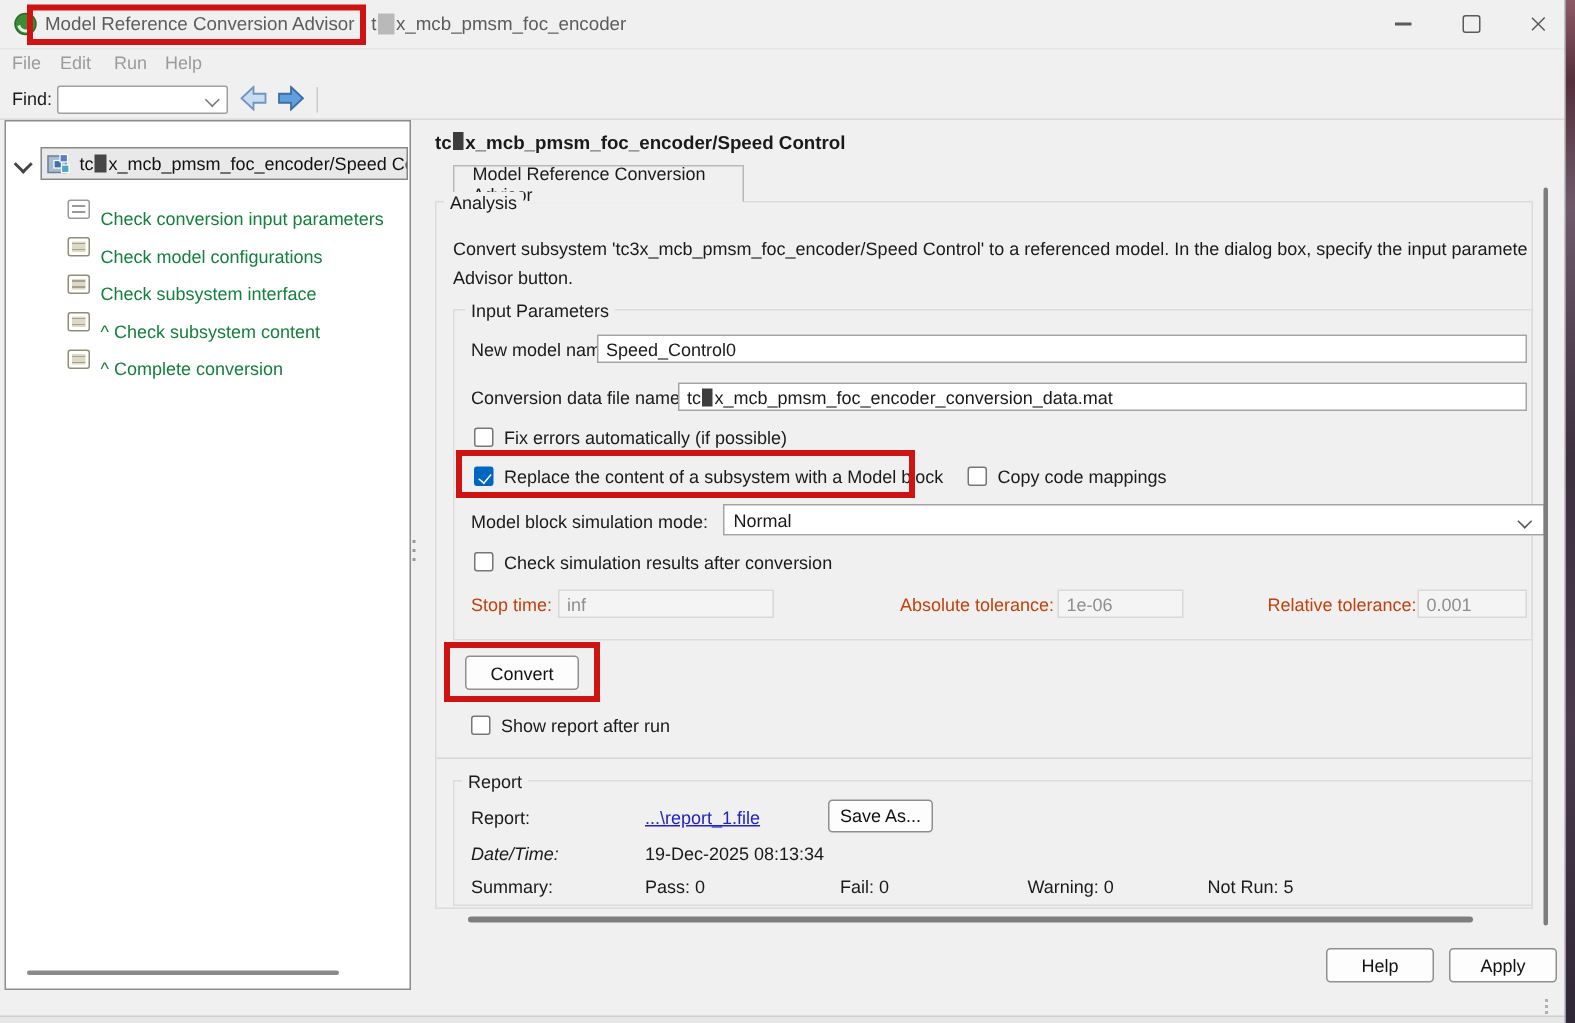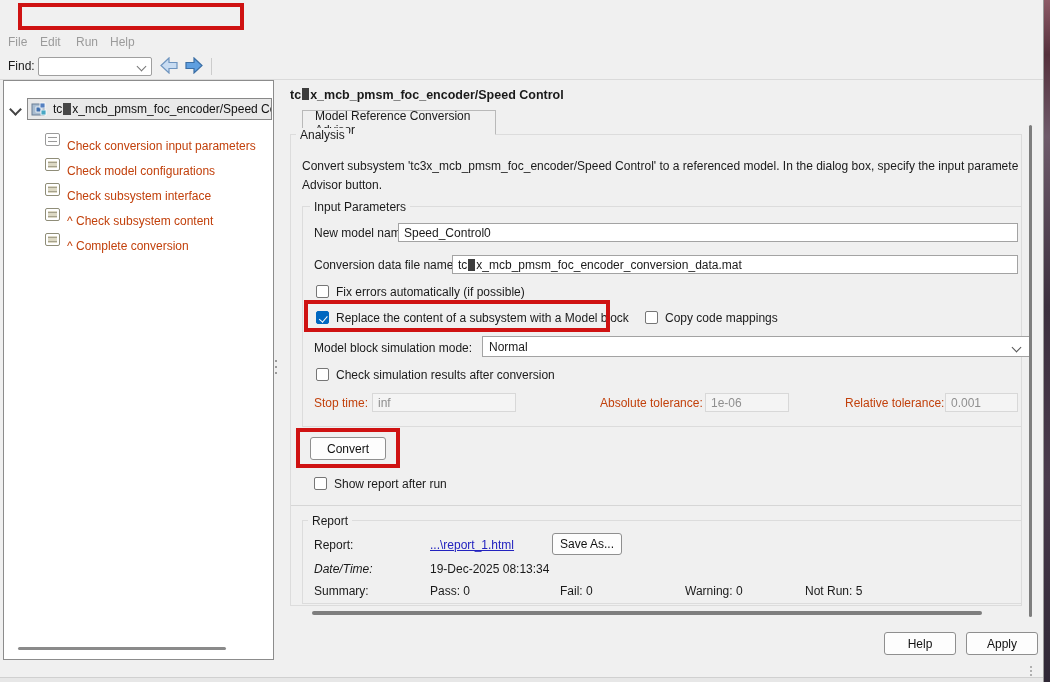--- a/index.html
+++ b/index.html
@@ -32,21 +32,21 @@
   .tool-sep{left:211px;top:5px;width:1px;height:17px;background:#cccccc;}
 
   
   .tree-panel{left:3px;top:80px;width:271px;height:580px;background:#fff;border:1px solid #8c8c8c;box-sizing:border-box;}
   .tree-chevron{left:7px;top:24px;width:7px;height:7px;border-right:2px solid #444;border-bottom:2px solid #444;transform:rotate(45deg);}
   .tree-root-row{left:23px;top:17px;width:245px;height:22px;background:#e9e9e9;border:1px solid #888;box-sizing:border-box;display:flex;align-items:center;gap:5px;padding-left:3px;overflow:hidden;}
   .tree-root-text{font-size:12px;color:#111;white-space:nowrap;}
   .tree-item{height:25px;display:flex;align-items:center;gap:7px;padding-left:41px;}
   .doc-icon{width:15px;height:13px;border:1px solid #8f8d78;border-radius:2px;background:#ddd9c4;background-image:repeating-linear-gradient(to bottom,transparent 0 3px,#a5a18c 3px 4px);background-clip:content-box;padding:2px;box-sizing:border-box;flex:0 0 auto;}
   .doc-icon.white{background-color:#fdfdfd;border-color:#9a9a9a;background-image:repeating-linear-gradient(to bottom,transparent 0 3px,#9a9a9a 3px 4px);}
-  .tree-item-label{font-size:12px;color:#c2410c;white-space:nowrap;margin-top:12px;}
+  .tree-item-label{font-size:12px;color:#15803d;white-space:nowrap;margin-top:12px;}
   .tree-hscroll{left:14px;top:566px;width:208px;height:3px;background:#8a8a8a;border-radius:2px;}
 
   .splitter-dots{left:275px;top:360px;display:flex;flex-direction:column;gap:4px;}
   .splitter-dots span{width:2px;height:2px;background:#9a9a9a;}
 
   
   .heading{left:290px;top:88px;font-weight:bold;font-size:12.5px;white-space:nowrap;}
   .tab{left:302px;top:110px;width:194px;height:25px;background:#f0f0f0;border:1px solid #b9b9b9;border-bottom:1px solid #f0f0f0;box-sizing:border-box;display:flex;align-items:center;padding-left:12px;z-index:2;font-size:12px;}
   .fieldset{border:1px solid #dcdcdc;box-sizing:border-box;}
   .legend{background:#f0f0f0;padding:0 4px;font-size:12px;white-space:nowrap;z-index:3;}
@@ -73,20 +73,40 @@
   .bottom-strip{left:0;top:677px;width:1050px;height:5px;background:#e7e7e7;border-top:1px solid #d0d0d0;box-sizing:border-box;}
   .right-strip{left:1043px;top:0;width:7px;height:682px;background:linear-gradient(to bottom,#8c5a66 0%,#55303c 8%,#6e5a6a 20%,#3c2f3e 45%,#4a3a4c 70%,#2f2735 100%);border-left:1px solid #9a9a9a;box-sizing:border-box;}
   .grip{left:1028px;top:664px;}
   .grip span{display:block;width:2px;height:2px;background:#b0b0b0;margin:2px;}
 </style>
 </head>
 <body>
 
 <div class="window">
 
+  <div class="abs titlebar">
+    <svg class="abs" style="left:9px;top:8px;" width="16" height="16" viewBox="0 0 16 16">
+      <circle cx="8" cy="8" r="7" fill="#3a8d33" stroke="#2a6b26" stroke-width="1"></circle>
+      <path d="M3.5 9 A 5 5 0 0 0 12 11" fill="none" stroke="#e8f5e6" stroke-width="2"></path>
+    </svg>
+    <div class="abs title-text">
+      <span>Model Reference Conversion Advisor - t</span>
+        <span class="redact" style="width:11px;height:14px;background:#b9b9b9;margin:0 1px;"></span>
+        <span>x_mcb_pmsm_foc_encoder</span>
+    </div>
+    <div class="abs win-ctrl" style="left:918px;">
+        <span class="min-glyph"></span>
+      </div>
+    <div class="abs win-ctrl" style="left:964px;">
+        <span class="max-glyph"></span>
+      </div>
+    <div class="abs win-ctrl" style="left:1009px;">
+        <span class="close-glyph"></span>
+      </div>
+  </div>
   <div class="abs red-annot" style="left:18px;top:3px;width:226px;height:27px;"></div>
 
   <div class="abs menu-item" style="left:8px;">File</div>
   <div class="abs menu-item" style="left:40px;">Edit</div>
   <div class="abs menu-item" style="left:76px;">Run</div>
   <div class="abs menu-item" style="left:110px;">Help</div>
 
   <div class="abs toolbar">
     <div class="abs lbl" style="left:8px;top:0;height:26px;display:flex;align-items:center;">Find:</div>
     <div class="abs find-combo">
@@ -206,21 +226,21 @@
 
   <div class="abs cb" style="left:314px;top:477px;"></div>
   <div class="abs lbl" style="left:334px;top:477px;">Show report after run</div>
 
   <div class="abs hline" style="left:291px;top:505px;width:730px;"></div>
 
   <div class="abs fieldset" style="left:302px;top:520px;width:720px;height:84px;"></div>
   <div class="abs legend" style="left:308px;top:514px;">Report</div>
 
   <div class="abs lbl" style="left:314px;top:538px;">Report:</div>
-  <div class="abs link" style="left:430px;top:538px;">...\report_1.html</div>
+  <div class="abs link" style="left:430px;top:538px;">...\report_1.file</div>
   <div class="abs btn" style="left:552px;top:533px;width:70px;height:22px;">Save As...</div>
 
   <div class="abs lbl" style="left:314px;top:562px;font-style:italic;">Date/Time:</div>
   <div class="abs lbl" style="left:430px;top:562px;">19-Dec-2025 08:13:34</div>
 
   <div class="abs lbl" style="left:314px;top:584px;">Summary:</div>
   <div class="abs lbl" style="left:430px;top:584px;">Pass: 0</div>
   <div class="abs lbl" style="left:560px;top:584px;">Fail: 0</div>
   <div class="abs lbl" style="left:685px;top:584px;">Warning: 0</div>
   <div class="abs lbl" style="left:805px;top:584px;">Not Run: 5</div>

